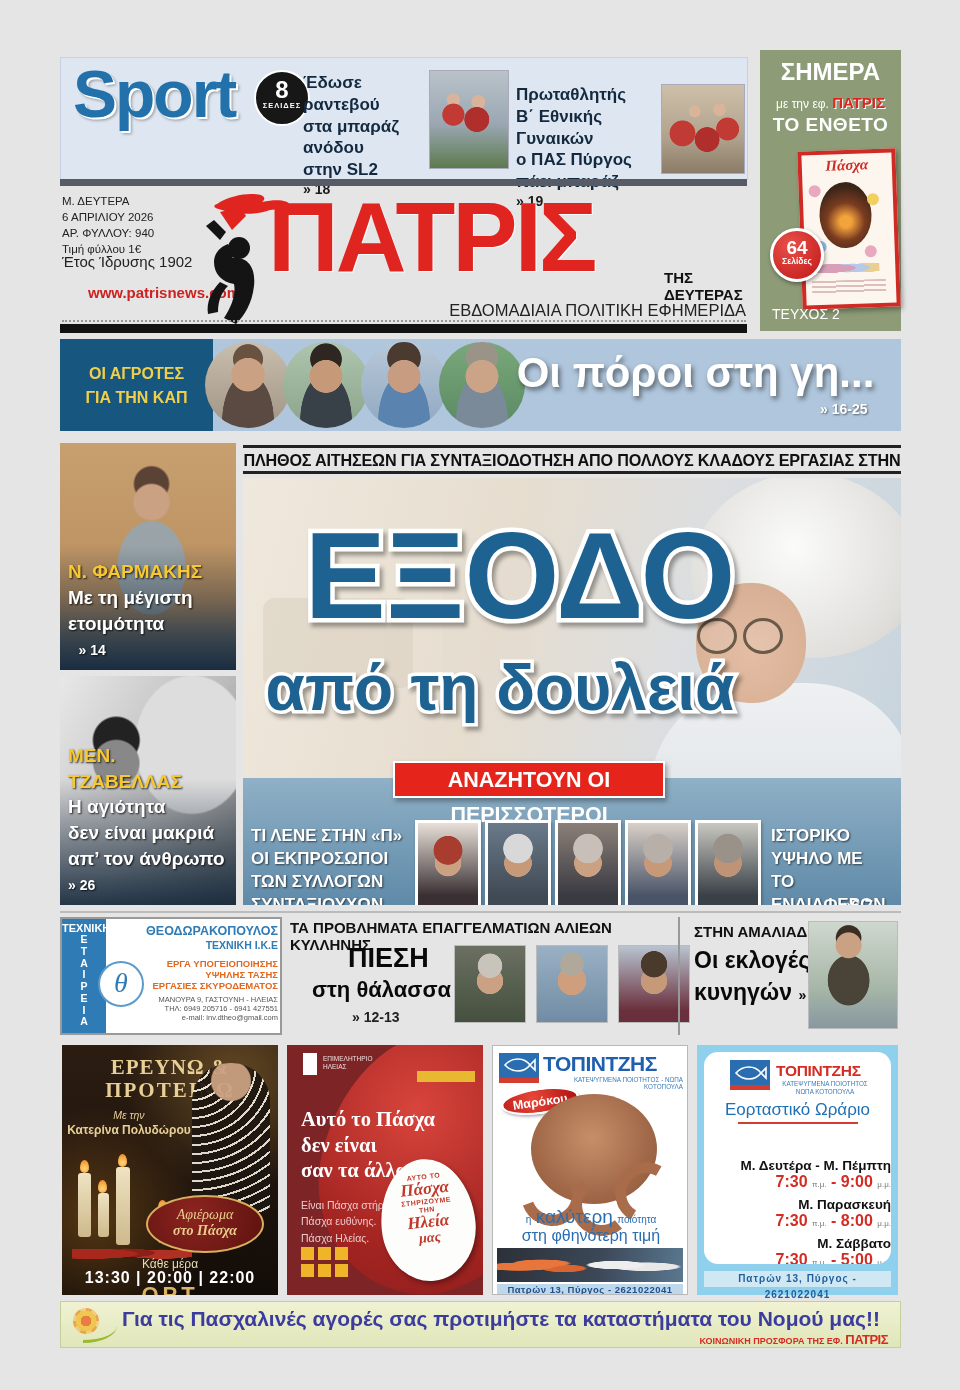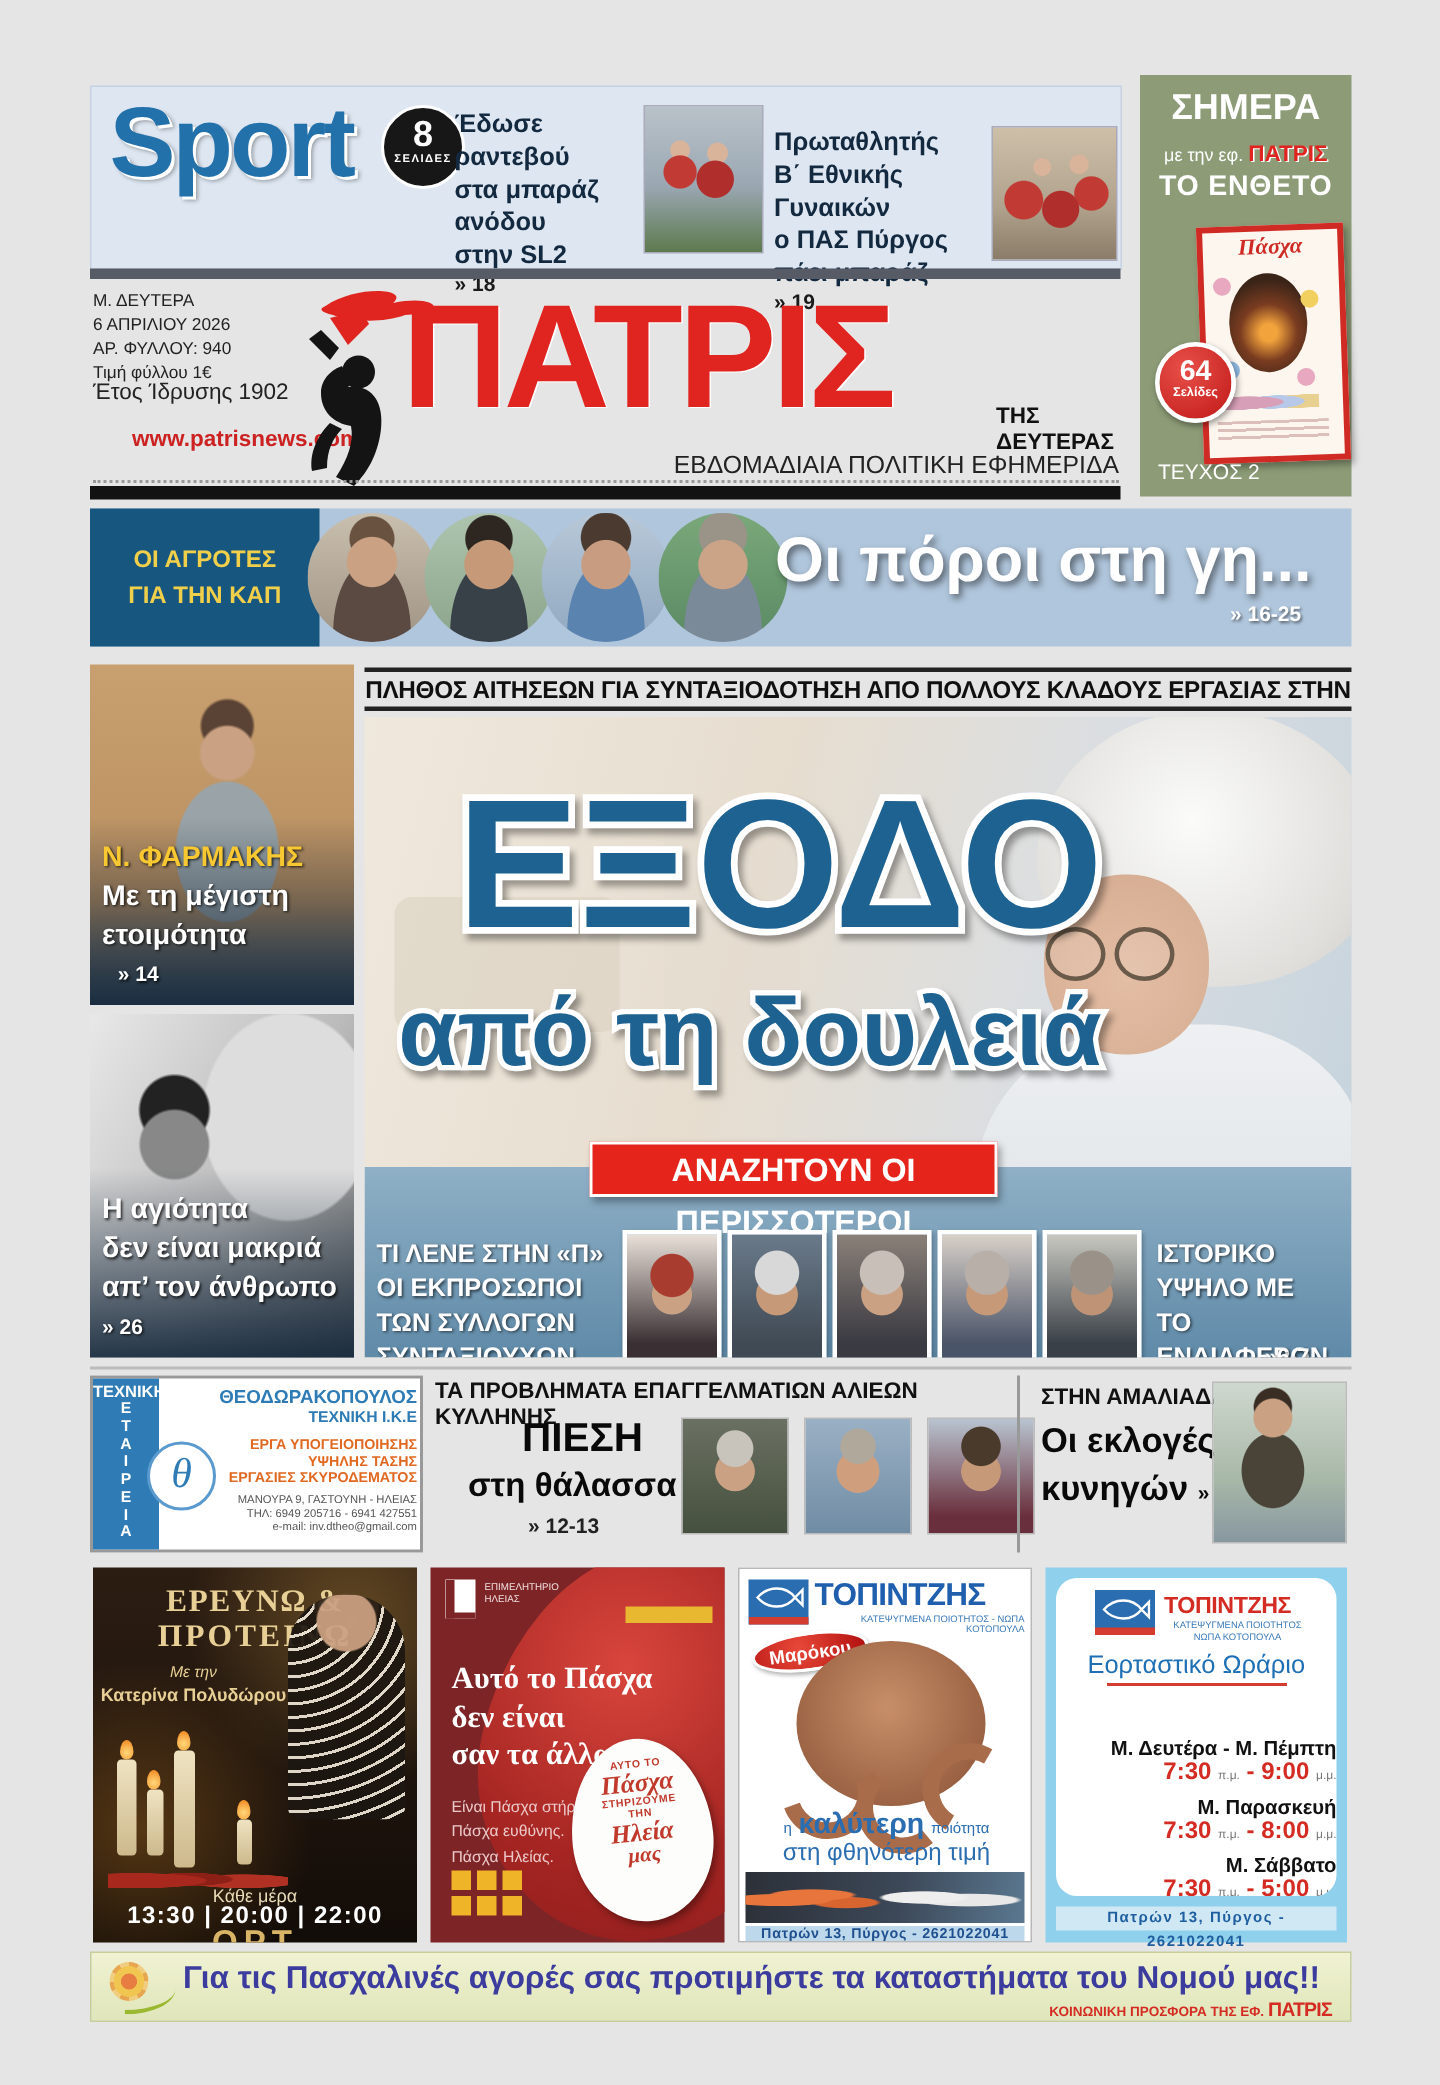--- a/index.html
+++ b/index.html
@@ -245,21 +245,21 @@
   .oc-tag{left:8px;top:42px;width:78px;height:26px;border-radius:50%;border:2px solid #fff;transform:rotate(-8deg);
      background:radial-gradient(circle at 40% 35%,#e84838,#b00e0e);color:#fff;font-weight:bold;font-size:12.5px;
      text-align:center;line-height:24px;box-sizing:border-box;box-shadow:1px 2px 3px rgba(0,0,0,.3);}
   .oc-body{left:38px;top:48px;width:126px;height:110px;border-radius:50%;background:
      radial-gradient(circle at 48% 40%,#c78f69,#9c6344 70%,#7e4c34);}
   .oc-arm{width:40px;height:40px;border-radius:50%;border:11px solid #a86c4a;border-top-color:transparent;border-left-color:transparent;}
   .oa1{left:28px;top:118px;transform:rotate(25deg);}
   .oa2{left:78px;top:128px;transform:rotate(95deg);}
   .oa3{left:122px;top:116px;transform:rotate(165deg);}
   .oc-l1{left:0;top:160px;width:196px;text-align:center;color:#2a6db0;}
-  .oc-l1 .sm{font-size:10px;} .oc-l1 .bg{font-size:19px;font-weight:bold;}
+  .oc-l1 .sm{font-size:10px;} .oc-l1 .bg{font-size:19px;font-weight:normal;}
   .oc-l2{left:0;top:181px;width:196px;text-align:center;color:#2a6db0;}
   .oc-strip{left:4px;top:202px;width:186px;height:34px;background:
      radial-gradient(ellipse at 12% 55%,#e8763c 14%,transparent 16%),
      radial-gradient(ellipse at 24% 45%,#e8763c 13%,transparent 15%),
      radial-gradient(ellipse at 36% 60%,#d86430 12%,transparent 14%),
      radial-gradient(ellipse at 64% 50%,#eee 16%,transparent 18%),
      radial-gradient(ellipse at 80% 55%,#e8e8e8 15%,transparent 17%),
      linear-gradient(100deg,#2c3038,#3c4858 55%,#5a7890);}
   .oc-foot{left:4px;top:238px;width:186px;height:12px;background:#bcd8ea;color:#1f4f8f;font-weight:bold;font-size:9.5px;
      text-align:center;line-height:12px;letter-spacing:.5px;}
@@ -388,20 +388,21 @@
     <div class="abs side-cap">
       <span class="nm">Ν. ΦΑΡΜΑΚΗΣ</span>
       <span>Με τη μέγιστη</span>
       <span><span>ετοιμότητα</span>&nbsp;&nbsp;<span class="pr">» 14</span></span>
     </div>
   </div>
 
   <div class="abs side2">
     <div class="abs side-shade"></div>
     <div class="abs side-cap">
+      <span class="nm">ΜΕΝ. ΤΖΑΒΕΛΛΑΣ</span>
       <span>Η αγιότητα</span>
       <span>δεν είναι μακριά</span>
       <span><span>απ’ τον άνθρωπο</span> <span class="pr">» 26</span></span>
     </div>
   </div>
 
   <div class="abs main-kick">ΠΛΗΘΟΣ ΑΙΤΗΣΕΩΝ ΓΙΑ ΣΥΝΤΑΞΙΟΔΟΤΗΣΗ ΑΠΟ ΠΟΛΛΟΥΣ ΚΛΑΔΟΥΣ ΕΡΓΑΣΙΑΣ ΣΤΗΝ ΗΛΕΙΑ</div>
   <div class="abs main-img">
     <div class="abs blurshape1"></div>
     <div class="abs blurshape2"></div>
@@ -498,20 +499,24 @@
     <div class="abs opt-woman"></div>
     <div class="abs candle c1"></div>
     <div class="abs candle c2"></div>
     <div class="abs candle c3"></div>
     <div class="abs candle c4"></div>
     <div class="abs flame fm1"></div>
     <div class="abs flame fm2"></div>
     <div class="abs flame fm3"></div>
     <div class="abs flame fm4"></div>
     <div class="abs opt-eggs"></div>
+    <div class="abs opt-badge">
+      <div class="b1">Αφιέρωμα</div>
+      <div class="b2">στο Πάσχα</div>
+    </div>
     <div class="abs every">Κάθε μέρα</div>
     <div class="abs times2">13:30 | 20:00 | 22:00</div>
     <div class="abs optlogo2">
       <div class="o1">ΟΡΤ</div>
 
     </div>
   </div>
 
   <div class="abs chamber">
     <div class="abs egg-big"></div>

